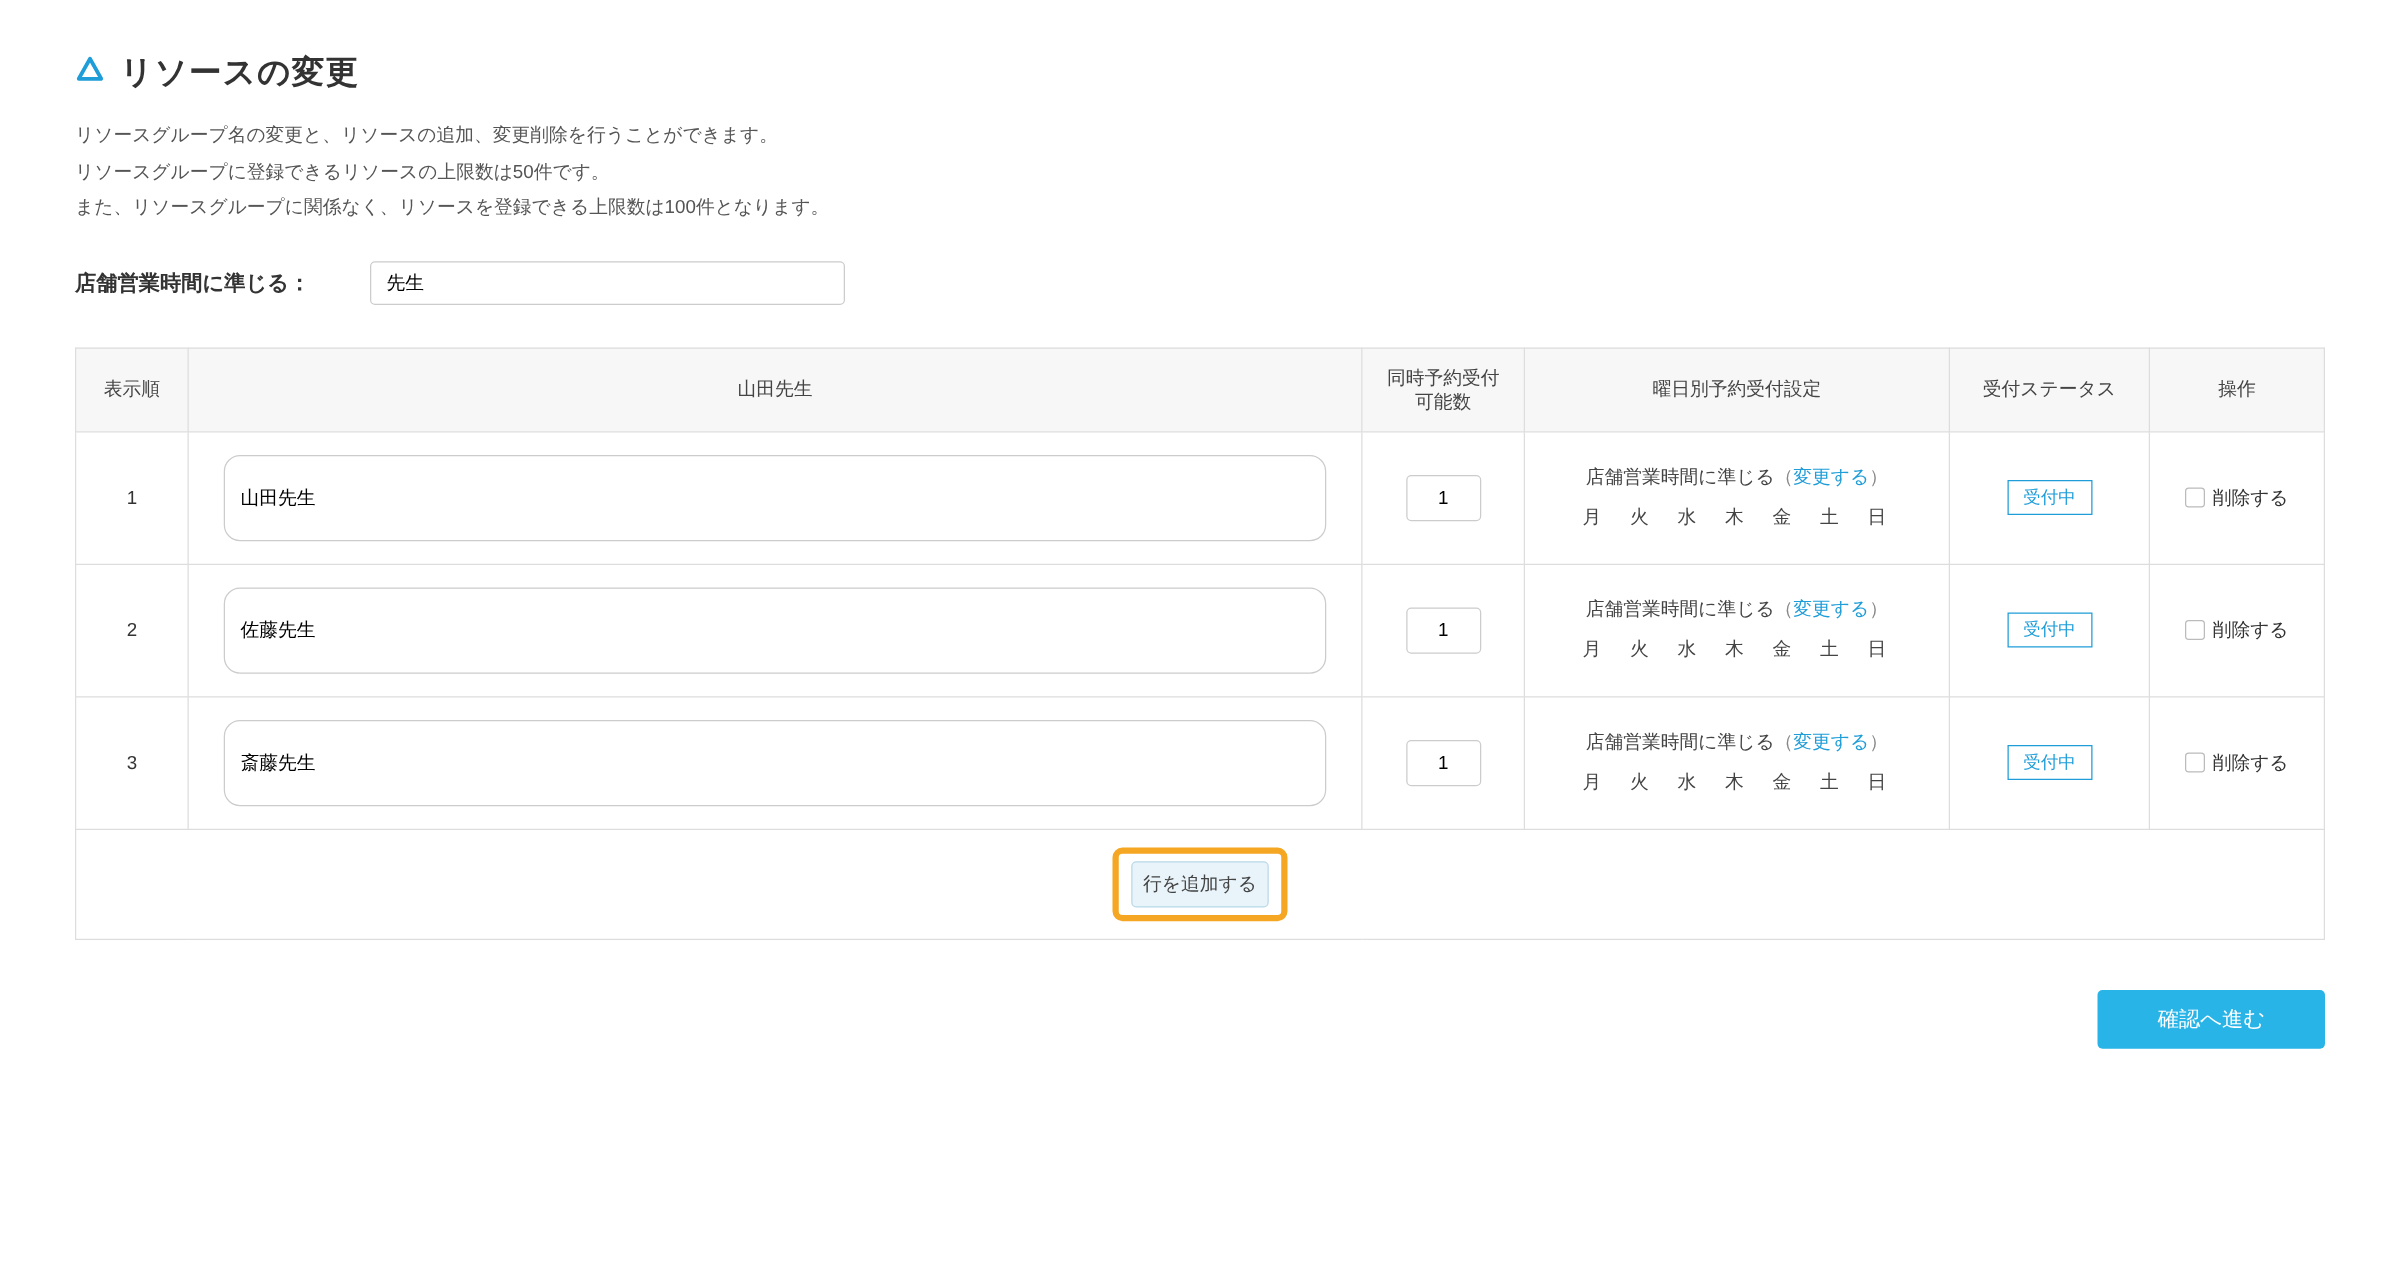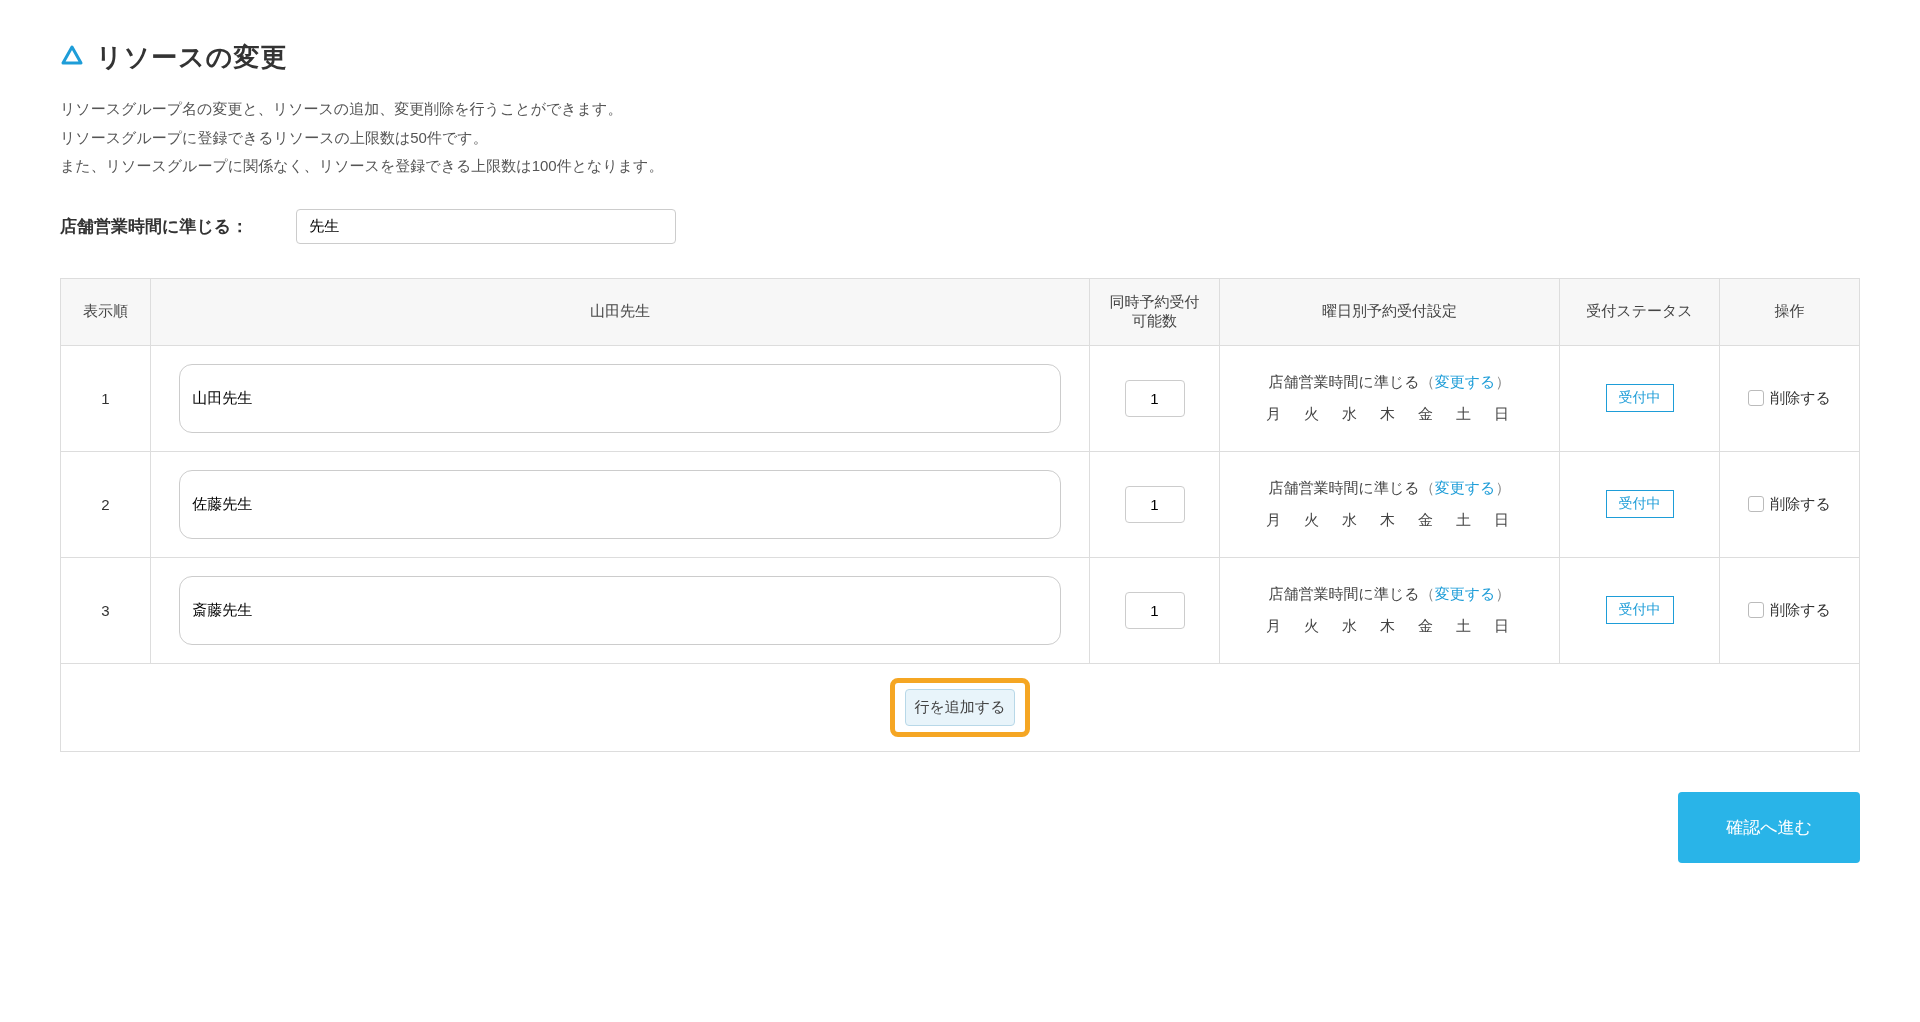--- a/index.html
+++ b/index.html
@@ -136,21 +136,21 @@
 .confirm-row {
   display: flex;
   justify-content: flex-end;
   margin-top: 40px;
 }
 .confirm-btn {
   background: #29b4e8;
   border: none;
   color: #fff;
   font-size: 17px;
-  padding: 24px 48px;
+  padding: 12px 48px;
   border-radius: 4px;
   cursor: pointer;
 }
 </style>
 </head>
 <body>
 
 <div class="header-row">
   <span>
     <svg class="triangle-icon" viewBox="0 0 24 24">

